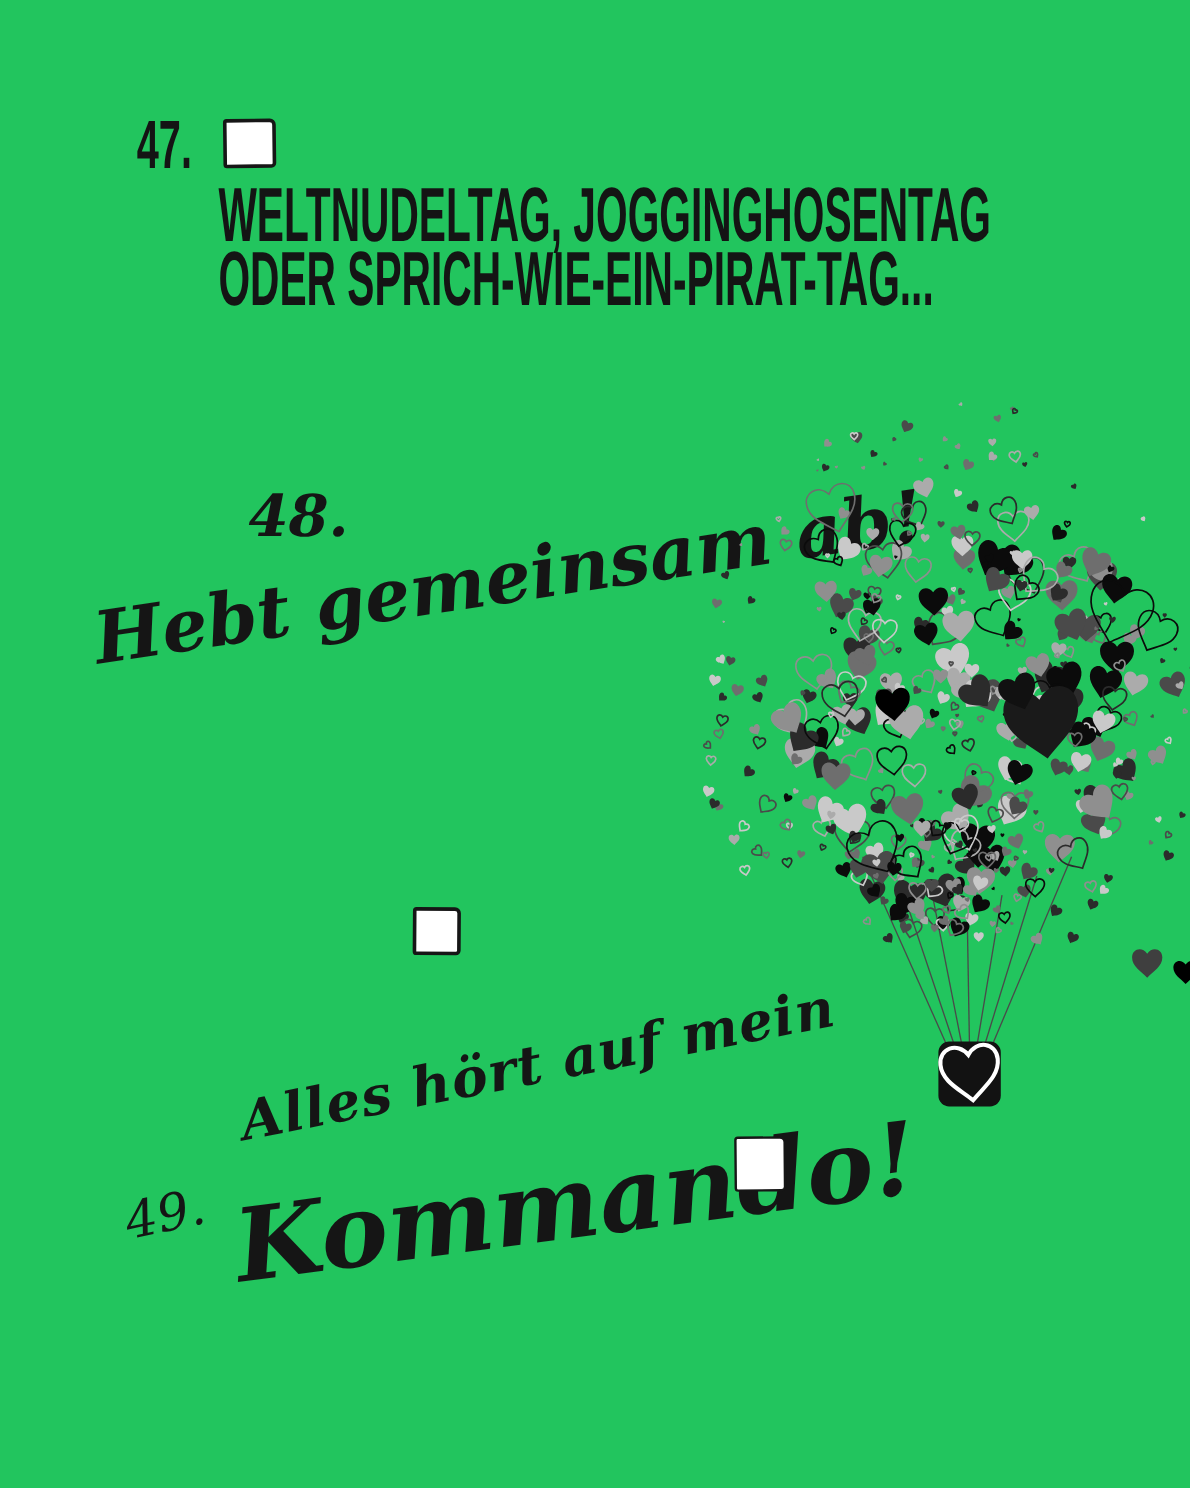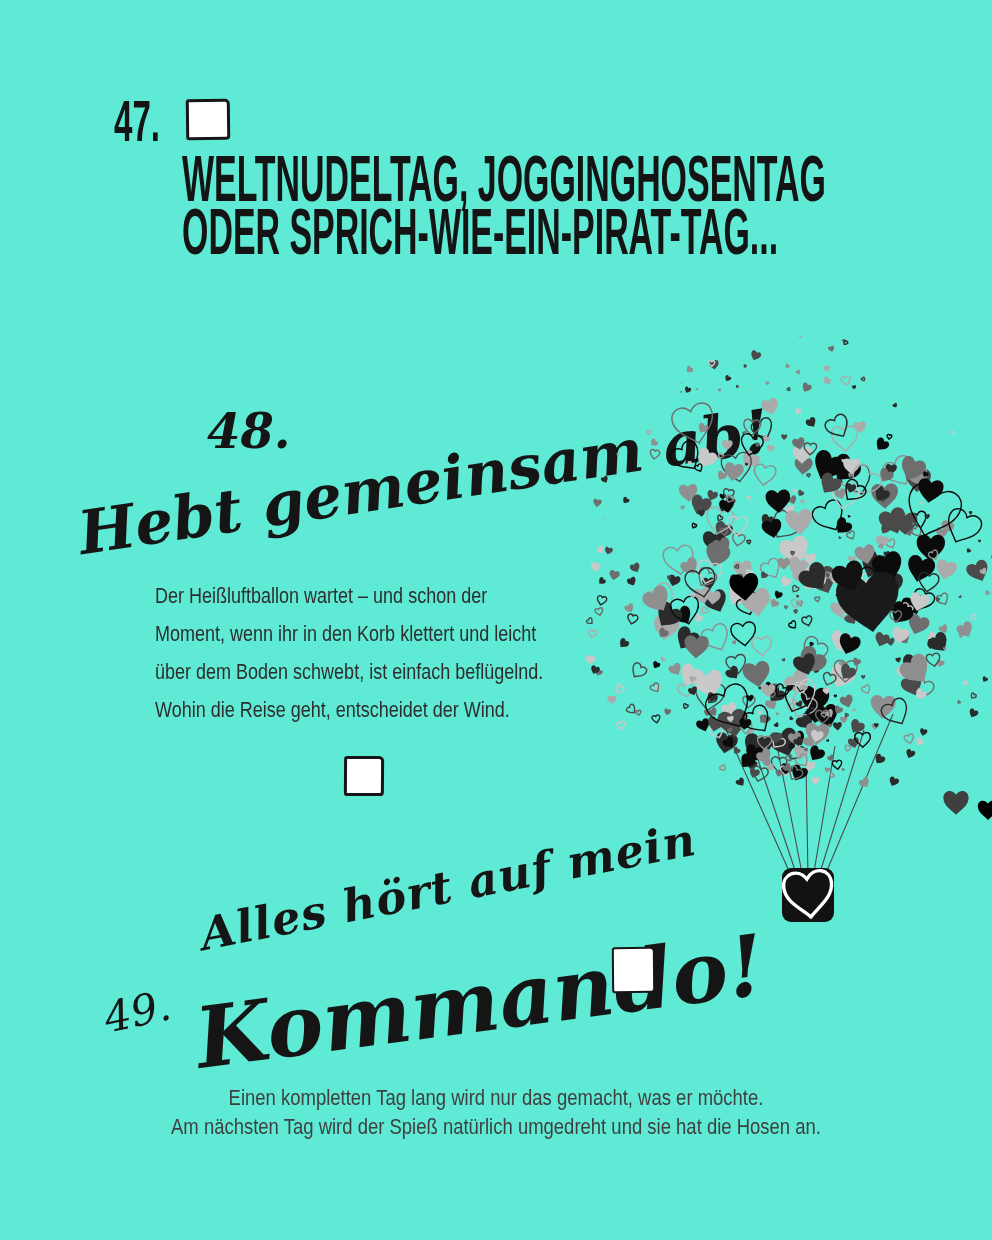--- a/index.html
+++ b/index.html
@@ -1,18 +1,18 @@
 <!DOCTYPE html>
 <html><head>
 <meta charset="utf-8">
 <style>
   html,body{margin:0;padding:0;background:#e8e8e8;}
   .page{
     position:relative;width:992px;height:1240px;margin:0 auto;
-    background:#5eead4;overflow:hidden;
+    background:#22c55e;overflow:hidden;
     font-family:"Liberation Sans",sans-serif;color:#111;
   }
   .abs{position:absolute;}
 
   
   .condensed{
     font-weight:bold;letter-spacing:0px;color:#141414;
     transform-origin:top left;white-space:nowrap;
   }
   .num47{font-size:57px;line-height:46px;transform:scaleX(.58);}
@@ -62,26 +62,20 @@
   <div class="abs" style="left:182px;top:153px;">
     <div class="condensed title47">WELTNUDELTAG, JOGGINGHOSENTAG</div>
     <div class="condensed title47">ODER SPRICH-WIE-EIN-PIRAT-TAG...</div>
   </div>
 
 
   <div class="abs script num48" style="left:207px;top:403px;">48.</div>
 
   <div class="abs script head48" style="left:84px;top:498px;">Hebt gemeinsam ab!</div>
 
-  <div class="abs" style="left:155px;top:577px;">
-    <div class="hand para48">Der Heißluftballon wartet – und schon der</div>
-    <div class="hand para48">Moment, wenn ihr in den Korb klettert und leicht</div>
-    <div class="hand para48">über dem Boden schwebt, ist einfach beflügelnd.</div>
-    <div class="hand para48">Wohin die Reise geht, entscheidet der Wind.</div>
-  </div>
 
   <div class="abs checkbox cb48" style="left:344px;top:756px;"></div>
 
   <div class="abs" style="left:616px;top:388px;width:376px;height:556px;">
     <svg id="balloon-svg" width="376" height="556" viewBox="0 0 376 556">
       <defs>
         <path id="hp" d="M0,-5 C-4,-11 -12,-9 -12,-2 C-12,5 -5,9 0,14 C5,9 12,5 12,-2 C12,-9 4,-11 0,-5 Z"></path>
       </defs>
       <g id="ropes">
           <line x1="103" y1="326" x2="173" y2="483" stroke="#4a4a4a" stroke-width="1.1"></line>
@@ -592,18 +586,14 @@
   </div>
 
   <div class="abs script num49" style="left:104px;top:987px;">49.</div>
 
   <div class="abs script head49a" style="left:206px;top:908px;">Alles hört auf mein</div>
 
   <div class="abs script head49b" style="left:194px;top:952px;">Kommando!</div>
 
   <div class="abs checkbox cb49" style="left:612px;top:947px;"></div>
 
-  <div class="abs" style="left:36px;top:1083px;width:920px;">
-    <div class="hand sub49" style="white-space:nowrap;">Einen kompletten Tag lang wird nur das gemacht, was er möchte.</div>
-    <div class="hand sub49" style="white-space:nowrap;">Am nächsten Tag wird der Spieß natürlich umgedreht und sie hat die Hosen an.</div>
-  </div>
 
 </div>
 
 </body></html>

